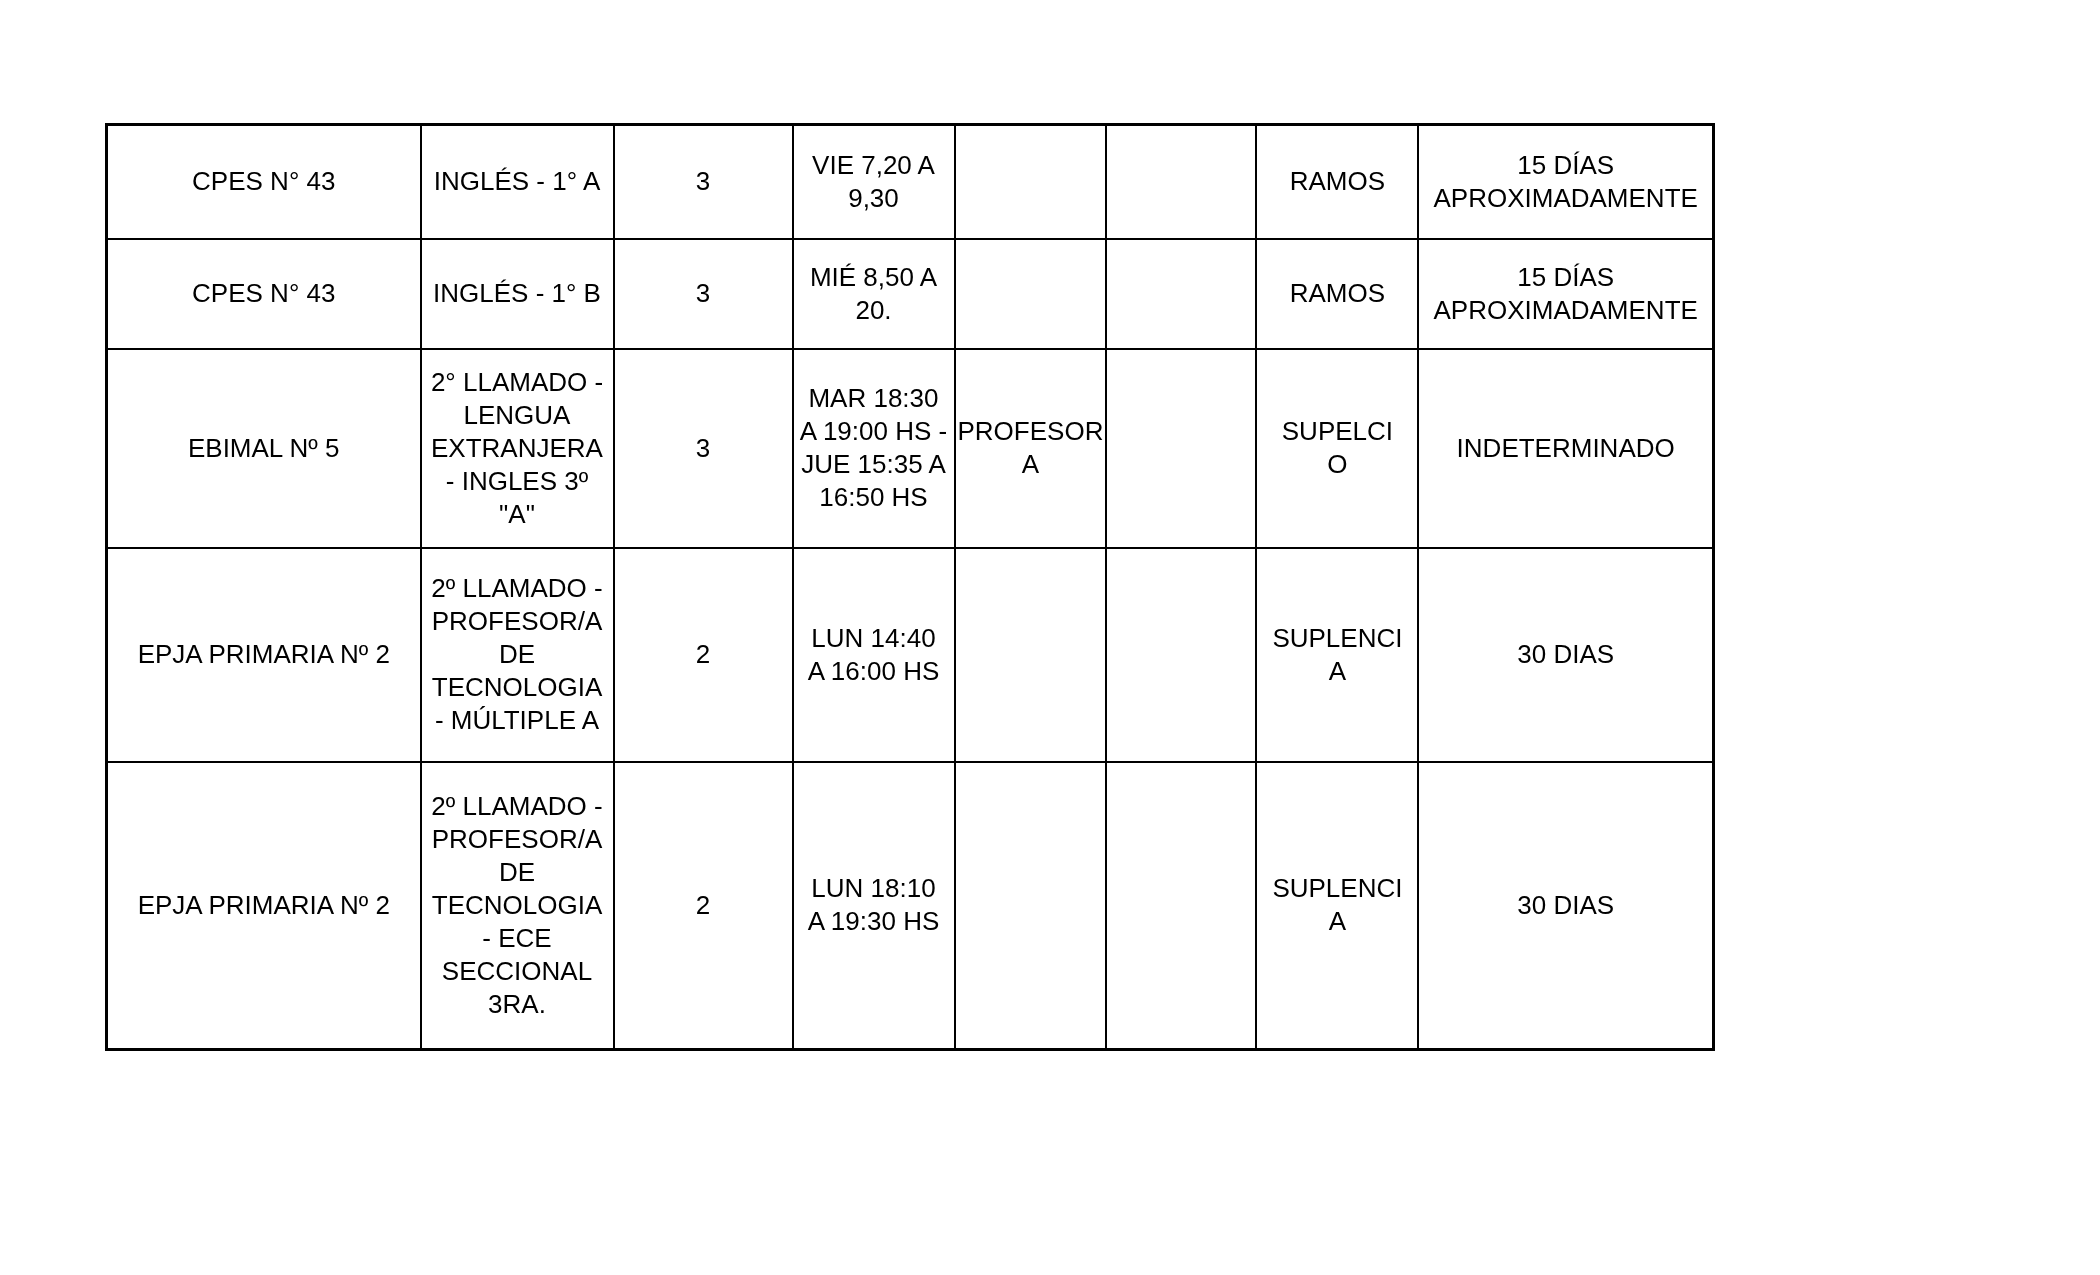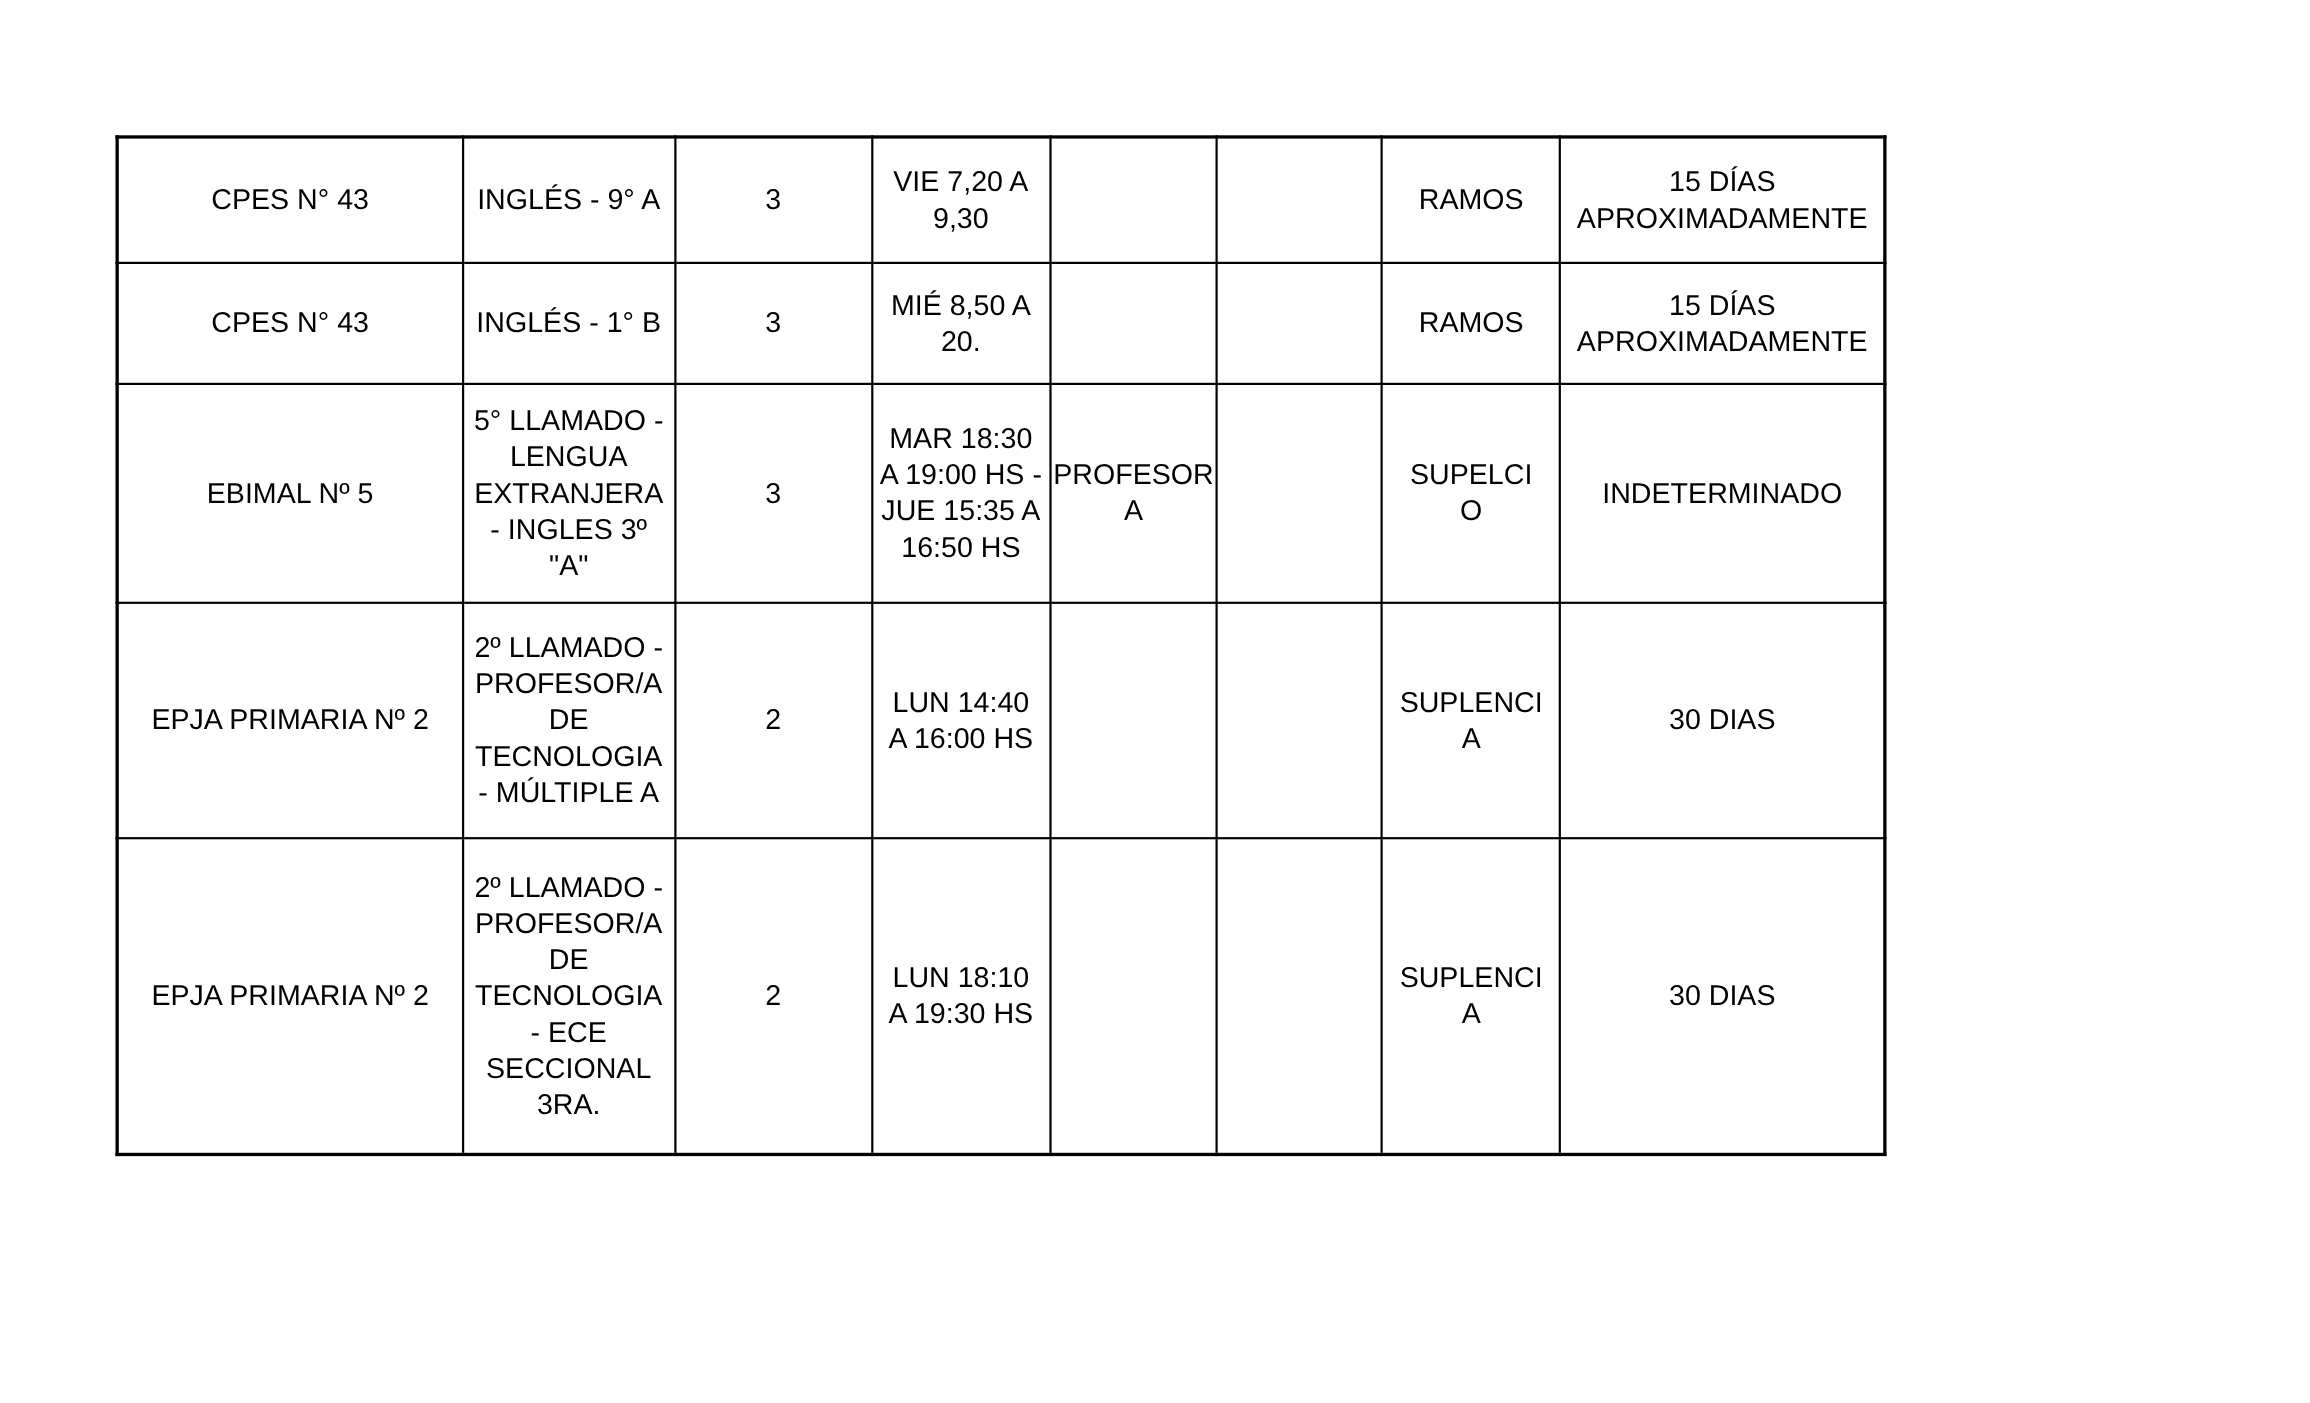--- a/index.html
+++ b/index.html
@@ -48,21 +48,21 @@
       <col style="width:179px">
       <col style="width:162px">
       <col style="width:130px">
       <col style="width:150px">
       <col style="width:162px">
       <col style="width:295px">
     </colgroup>
     <tbody>
       <tr style="height:114px">
         <td>CPES N° 43</td>
-        <td>INGLÉS - 9° A</td>
+        <td>INGLÉS - 1° A</td>
         <td>3</td>
         <td>VIE 7,20 A
 9,30</td>
         <td></td>
         <td></td>
         <td>RAMOS</td>
         <td>15 DÍAS
 APROXIMADAMENTE</td>
       </tr>
       <tr style="height:110px">
@@ -72,21 +72,21 @@
         <td>MIÉ 8,50 A
 20.</td>
         <td></td>
         <td></td>
         <td>RAMOS</td>
         <td>15 DÍAS
 APROXIMADAMENTE</td>
       </tr>
       <tr style="height:199px">
         <td>EBIMAL Nº 5</td>
-        <td>5° LLAMADO -
+        <td>2° LLAMADO -
 LENGUA
 EXTRANJERA
 - INGLES 3º
 "A"</td>
         <td>3</td>
         <td>MAR 18:30
 A 19:00 HS -
 JUE 15:35 A
 16:50 HS</td>
         <td>PROFESOR

